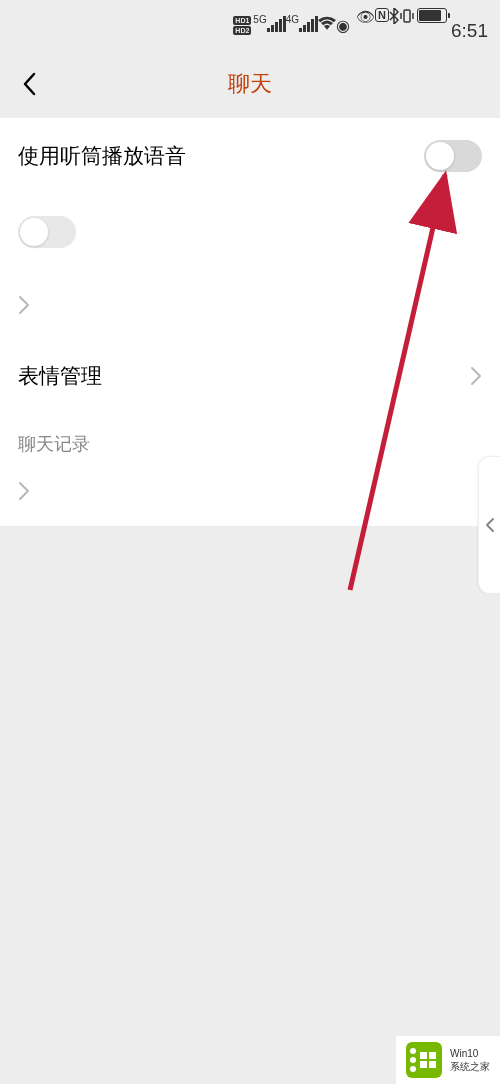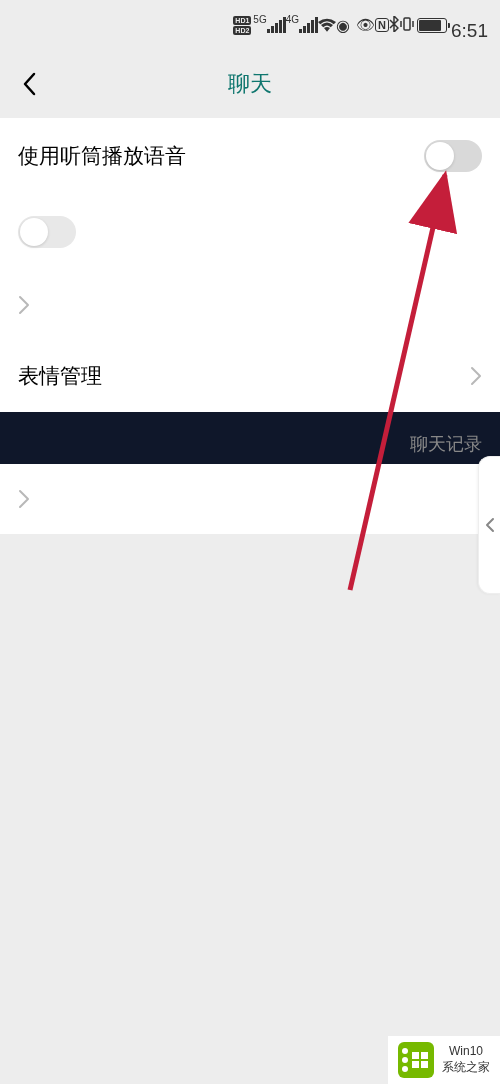--- a/index.html
+++ b/index.html
@@ -21,21 +21,21 @@
       display: flex;
       justify-content: flex-end;
       align-items: center;
       padding: 0 12px;
       gap: 6px;
       font-size: 17px;
       color: #333;
     }
     .status-icons {
       display: flex;
-      align-items: center;
+      align-items: flex-start;
       gap: 0;
     }
     .hd-stack {
       display: flex;
       flex-direction: column;
       gap: 1px;
       margin-right: 2px;
     }
     .hd-badge {
       background: #333;
@@ -119,21 +119,21 @@
       height: 30px;
       display: flex;
       align-items: center;
       justify-content: center;
       cursor: pointer;
     }
     .header-title {
       flex: 1;
       text-align: center;
       font-size: 22px;
-      color: #0f766e;
+      color: #c2410c;
       font-weight: 400;
     }
     .settings-group {
       background: #fff;
     }
     .settings-row {
       display: flex;
       align-items: center;
       justify-content: space-between;
       padding: 22px 18px;
@@ -161,25 +161,24 @@
       background: #fff;
       border-radius: 50%;
       box-shadow: 0 1px 3px rgba(0,0,0,0.15);
     }
     .chevron-right {
       width: 12px;
       height: 20px;
       color: #b8b8b8;
     }
     .section-header {
-      padding: 20px 18px 8px;
+      padding: 20px 18px 0;
       font-size: 18px;
       color: #888;
-      background: #0f172a;
-      text-align: right;
+      background: #ffffff;
     }
     .side-tab {
       position: absolute;
       right: 0;
       top: 456px;
       width: 22px;
       height: 138px;
       background: #fff;
       border-radius: 12px 0 0 12px;
       border: 1px solid #eee;
@@ -227,24 +226,23 @@
     }
     .wm-logo-dots span {
       width: 6px;
       height: 6px;
       background: #fff;
       border-radius: 50%;
     }
     .wm-text {
       display: flex;
       flex-direction: column;
-      font-size: 12px;
+      font-size: 10px;
       color: #333;
       line-height: 1.3;
-      align-items: center;
     }
   </style>
 </head>
 <body>
 
 <div class="status-bar">
   <div class="status-icons">
     <div class="hd-stack">
       <span class="hd-badge">HD1</span>
       <span class="hd-badge">HD2</span>

